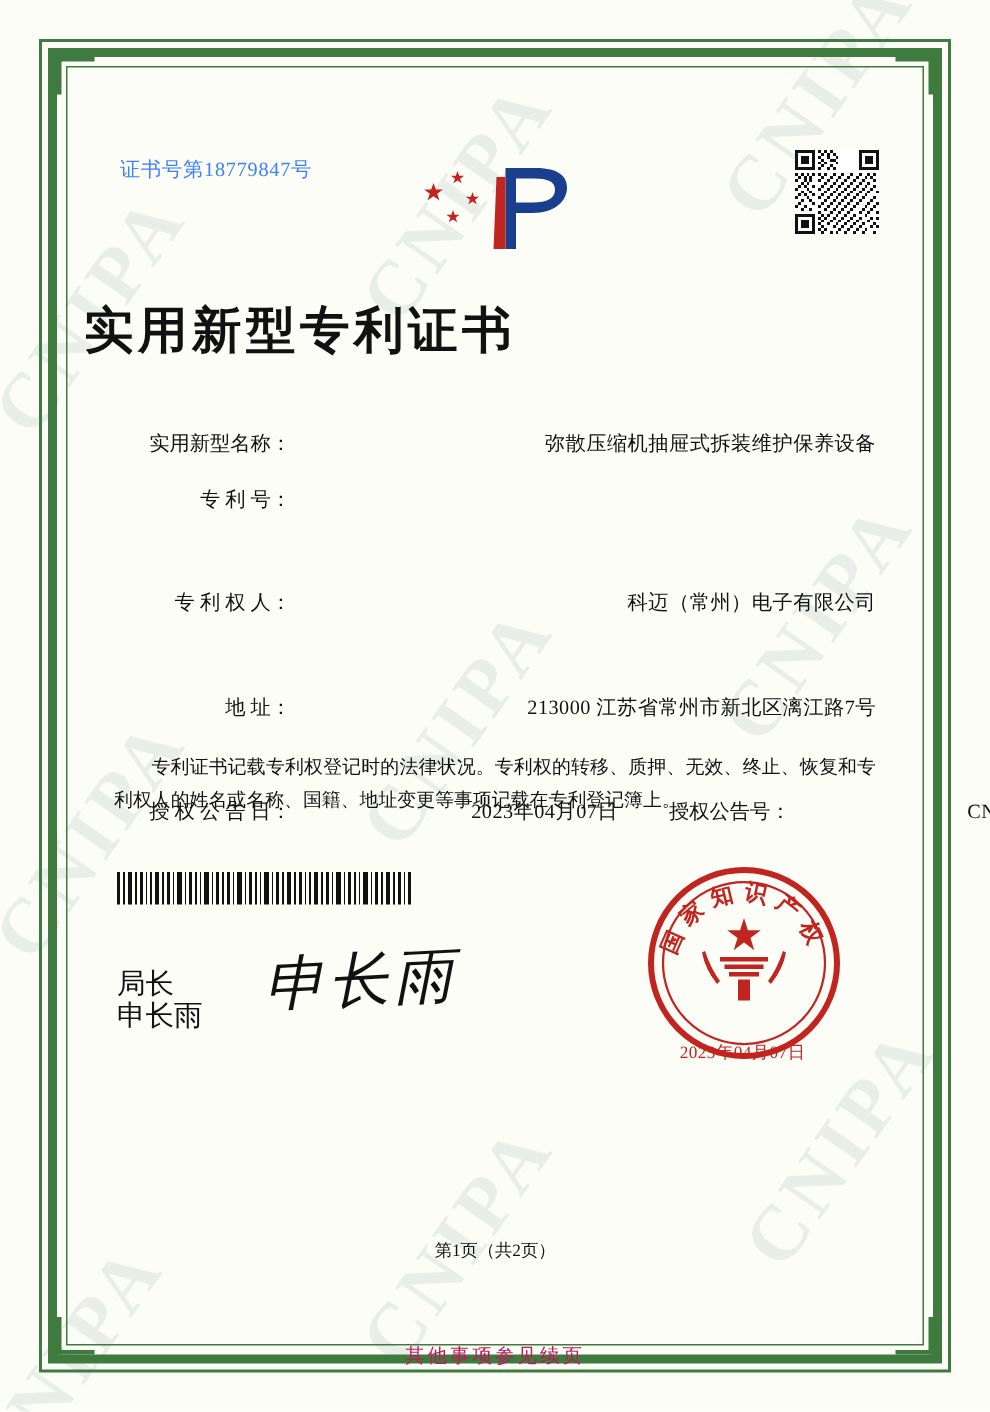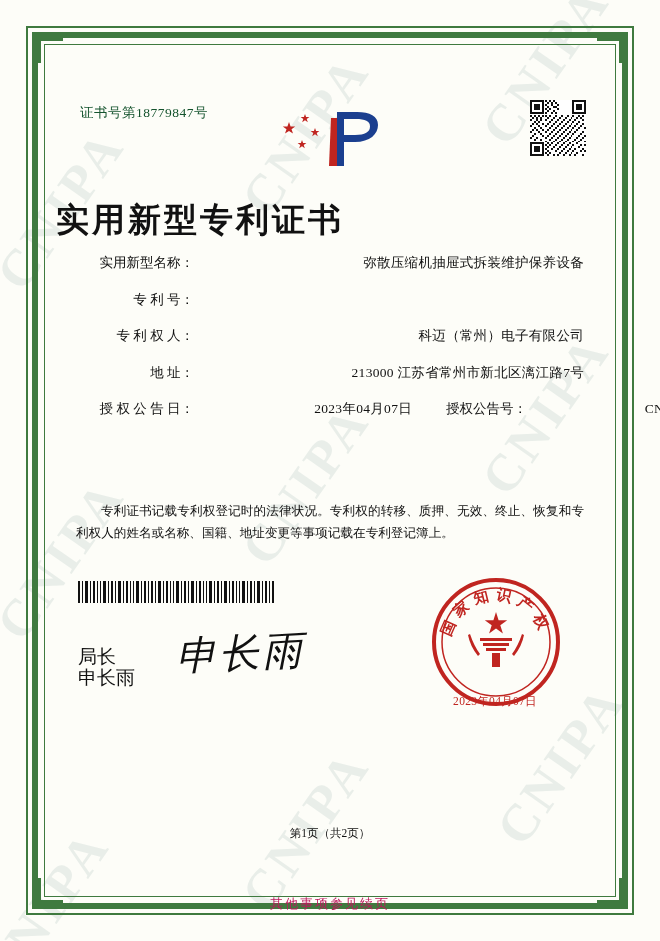--- a/index.html
+++ b/index.html
@@ -82,21 +82,21 @@
     left: 56px; top: 56px; right: 56px; bottom: 56px;
     z-index: 5;
   }
 
   
   .cert-no {
     position: absolute;
     left: 24px;
     top: 48px;
     font-size: 13.5px;
-    color: #14532d;
+    color: #3b82f6;
     letter-spacing: 0.5px;
   }
 
   
   .qr {
     position: absolute;
     right: 18px;
     top: 44px;
     width: 56px;
     height: 56px;
@@ -143,20 +143,21 @@
   }
   .f-label {
     width: 118px;
     flex: none;
     letter-spacing: 0px;
     white-space: nowrap;
   }
   .f-value {
     flex: 1;
     letter-spacing: 0.3px;
+    margin-top: 33px;
   }
   .field.two .f-value { flex: none; width: 218px; }
   .field.two .f-label2 { width: 96px; flex:none;margin-left:19px; }
 
   
   .para {
     position: absolute;
     left: 20px;
     right: 20px;
     font-size: 12.6px;

